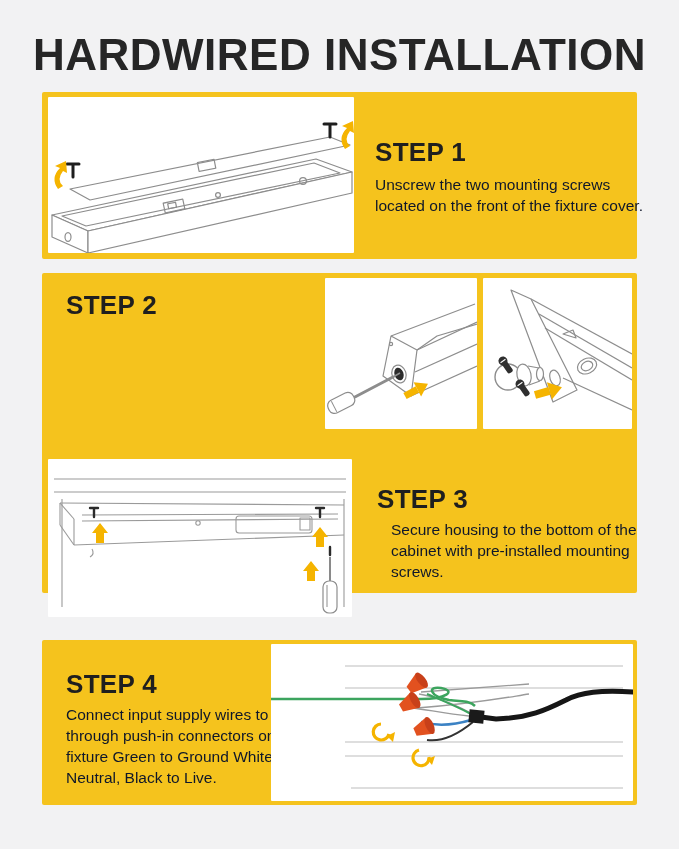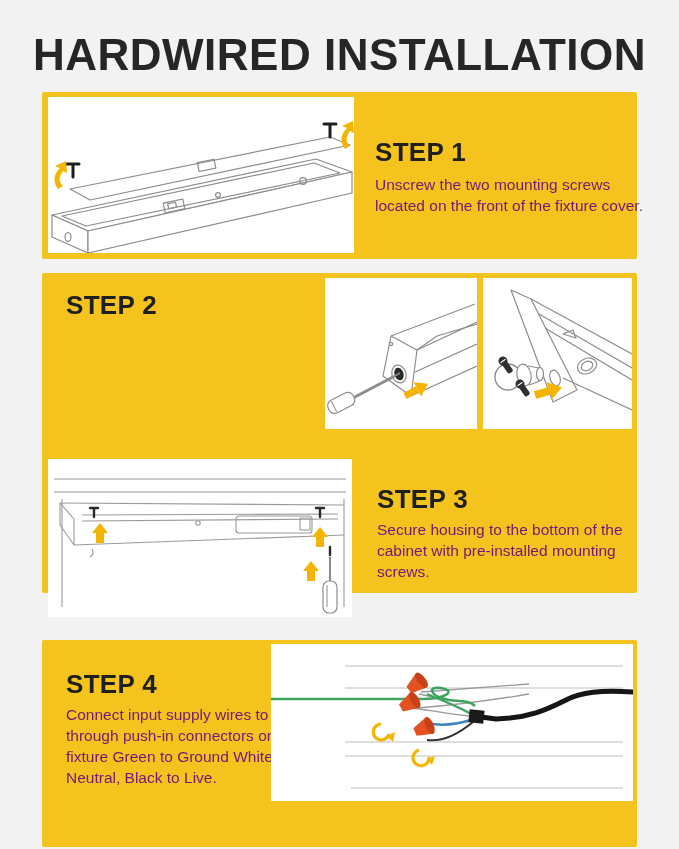--- a/index.html
+++ b/index.html
@@ -4,33 +4,33 @@
 <style>
   html,body{margin:0;padding:0;background:#f2f2f3;}
   .page{position:relative;width:679px;height:849px;background:#f2f2f3;overflow:hidden;
         font-family:"Liberation Sans",sans-serif;}
   .title{position:absolute;top:30px;left:0;width:679px;text-align:center;
          font-size:44px;font-weight:700;letter-spacing:0.5px;color:#262626;margin:0;}
   .card{position:absolute;left:42px;width:595px;background:#f5c31d;border-radius:2px;}
   .card1{top:92px;height:167px;}
   .card2{top:273px;height:203px;}
   .card3{top:453px;height:140px;}
-  .card4{top:640px;height:207px;}
+  .card4{top:640px;height:165px;}
   .panel{position:absolute;background:#ffffff;border-radius:1px;overflow:hidden;}
   .p1{left:6px;top:5px;width:306px;height:156px;}
   .p2a{left:283px;top:5px;width:152px;height:151px;}
   .p2b{left:441px;top:5px;width:149px;height:151px;}
   .p3{left:6px;top:6px;width:304px;height:158px;}
   .p4{left:229px;top:4px;width:362px;height:157px;}
   .step-heading{position:absolute;margin:0;font-size:26px;font-weight:700;color:#1f1f1f;letter-spacing:0.3px;}
-  .desc{position:absolute;margin:0;font-size:15.5px;line-height:21px;color:#701a75;
+  .desc{position:absolute;margin:0;font-size:15.5px;line-height:21px;color:#0f172a;
         white-space:pre-line;width:270px;}
   .h1{left:333px;top:45px;} .d1{left:333px;top:82px;}
   .h2{left:24px;top:17px;}  .d2{left:24px;top:52px;}
-  .h3{left:335px;top:31px;} .d3{left:335px;top:66px;}
+  .h3{left:335px;top:31px;} .d3{left:349px;top:66px;}
   .h4{left:24px;top:29px;}  .d4{left:24px;top:64px;}
   svg{display:block;width:100%;height:100%;}
 </style>
 </head>
 <body>
 
 <div class="page">
 
   <h1 class="title">HARDWIRED INSTALLATION</h1>
 

